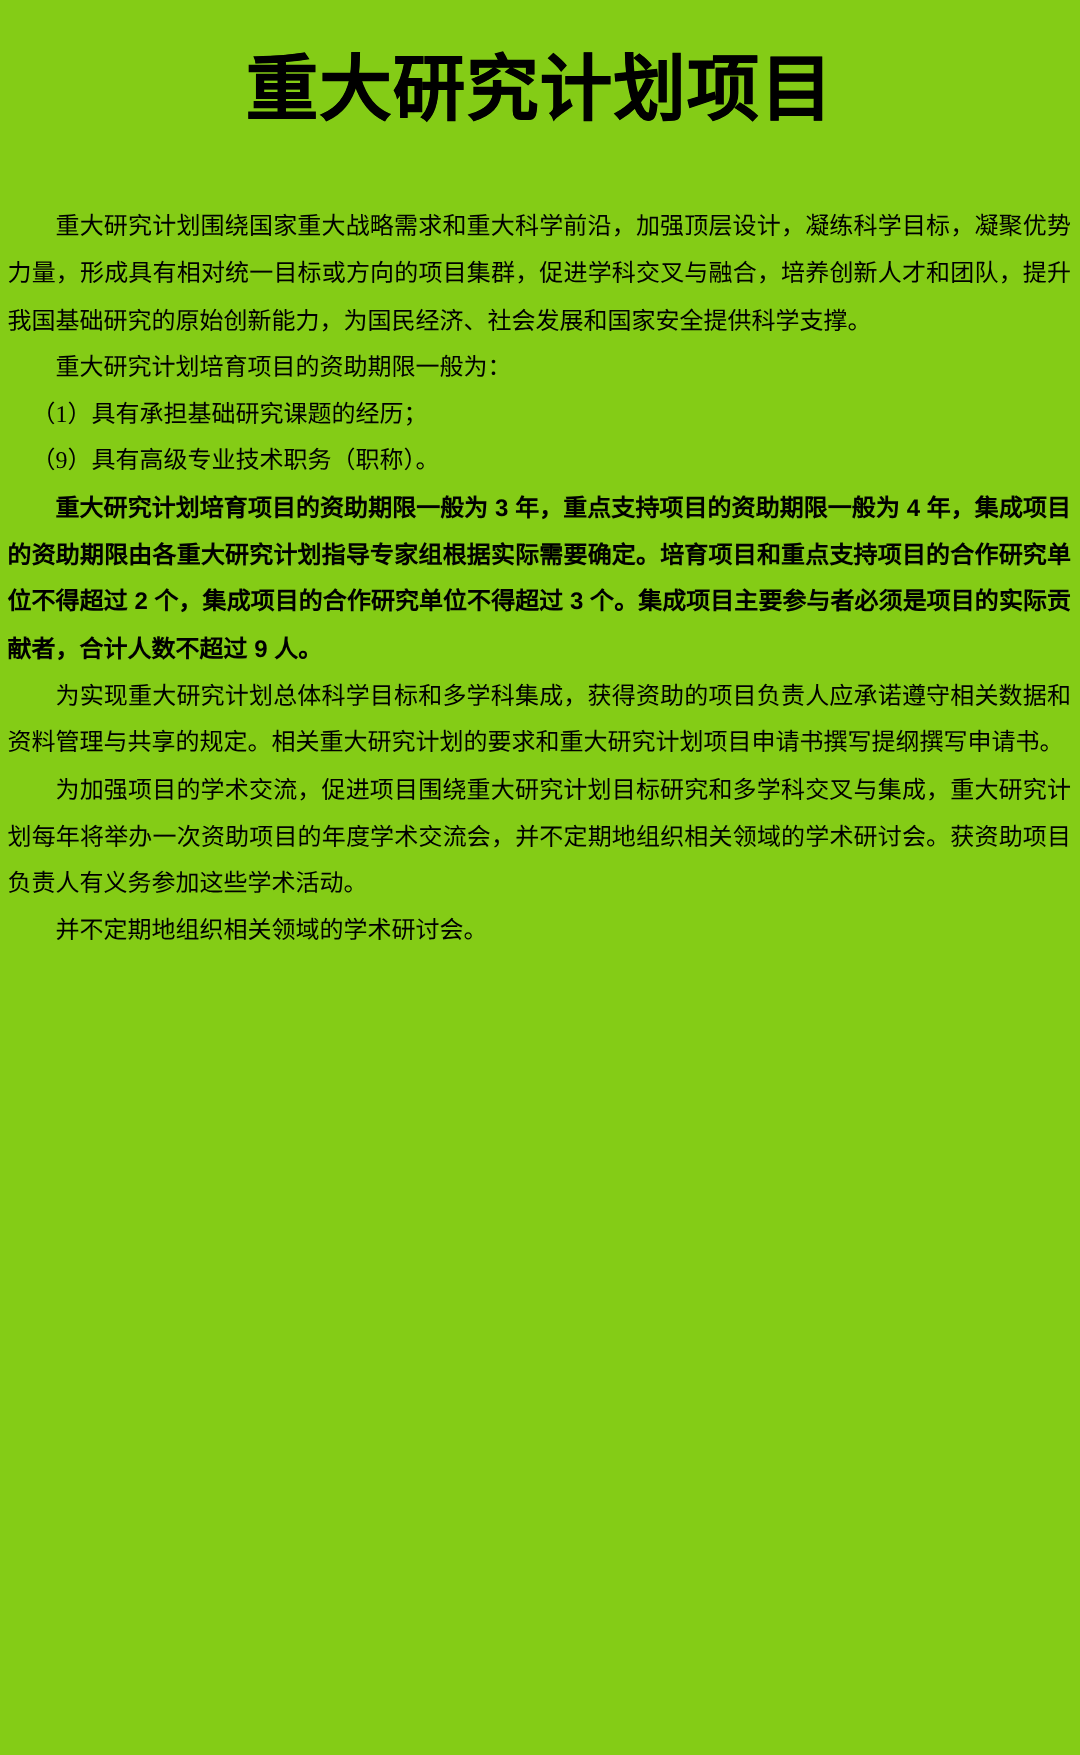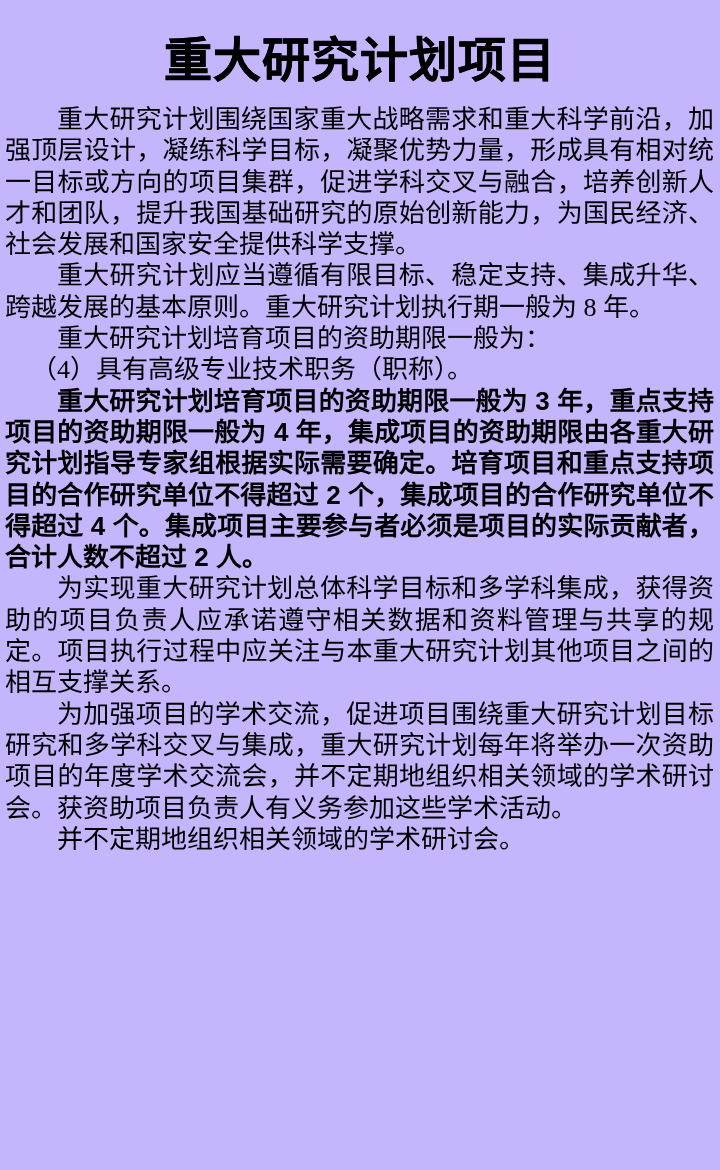--- a/index.html
+++ b/index.html
@@ -4,41 +4,41 @@
 <style>
   html, body {
     margin: 0;
     padding: 0;
     background: #ffffff;
   }
   .page {
     position: relative;
     width: 720px;
     height: 1170px;
-    background: #c4b5fd;
+    background: #84cc16;
     color: #000000;
     overflow: hidden;
     font-family: "Liberation Serif", "DejaVu Serif", serif;
   }
   .doc-title {
     margin: 0;
     padding-top: 30px;
     font-size: 48px;
     line-height: 62px;
     font-weight: 700;
     text-align: center;
     letter-spacing: 1px;
     font-family: "Liberation Serif", "DejaVu Serif", serif;
     
     -webkit-text-stroke: 0.5px #000;
   }
   .content {
-    margin-top: 12px;
+    margin-top: 44px;
     padding: 0 6px 0 5px;
-    font-size: 26px;
+    font-size: 16px;
     line-height: 31.3px;
     text-align: justify;
     text-justify: inter-character;
   }
   .content p {
     margin: 0;
     padding: 0;
     text-indent: 2em;
   }
   .content p.item {
@@ -50,21 +50,21 @@
   }
 </style>
 </head>
 <body>
 
 <div class="page">
   <h1 class="doc-title">重大研究计划项目</h1>
 
   <div class="content">
     <p>重大研究计划围绕国家重大战略需求和重大科学前沿，加强顶层设计，凝练科学目标，凝聚优势力量，形成具有相对统一目标或方向的项目集群，促进学科交叉与融合，培养创新人才和团队，提升我国基础研究的原始创新能力，为国民经济、社会发展和国家安全提供科学支撑。</p>
-    <p>重大研究计划应当遵循有限目标、稳定支持、集成升华、跨越发展的基本原则。重大研究计划执行期一般为 8 年。</p>
     <p>重大研究计划培育项目的资助期限一般为：</p>
-    <p class="item">（4）具有高级专业技术职务（职称）。</p>
-    <p class="em">重大研究计划培育项目的资助期限一般为 3 年，重点支持项目的资助期限一般为 4 年，集成项目的资助期限由各重大研究计划指导专家组根据实际需要确定。培育项目和重点支持项目的合作研究单位不得超过 2 个，集成项目的合作研究单位不得超过 4 个。集成项目主要参与者必须是项目的实际贡献者，合计人数不超过 2 人。</p>
-    <p>为实现重大研究计划总体科学目标和多学科集成，获得资助的项目负责人应承诺遵守相关数据和资料管理与共享的规定。项目执行过程中应关注与本重大研究计划其他项目之间的相互支撑关系。</p>
+    <p class="item">（1）具有承担基础研究课题的经历；</p>
+    <p class="item">（9）具有高级专业技术职务（职称）。</p>
+    <p class="em">重大研究计划培育项目的资助期限一般为 3 年，重点支持项目的资助期限一般为 4 年，集成项目的资助期限由各重大研究计划指导专家组根据实际需要确定。培育项目和重点支持项目的合作研究单位不得超过 2 个，集成项目的合作研究单位不得超过 3 个。集成项目主要参与者必须是项目的实际贡献者，合计人数不超过 9 人。</p>
+    <p>为实现重大研究计划总体科学目标和多学科集成，获得资助的项目负责人应承诺遵守相关数据和资料管理与共享的规定。相关重大研究计划的要求和重大研究计划项目申请书撰写提纲撰写申请书。</p>
     <p>为加强项目的学术交流，促进项目围绕重大研究计划目标研究和多学科交叉与集成，重大研究计划每年将举办一次资助项目的年度学术交流会，并不定期地组织相关领域的学术研讨会。获资助项目负责人有义务参加这些学术活动。</p>
     <p>并不定期地组织相关领域的学术研讨会。</p>
   </div>
 </div>
 
 </body></html>

